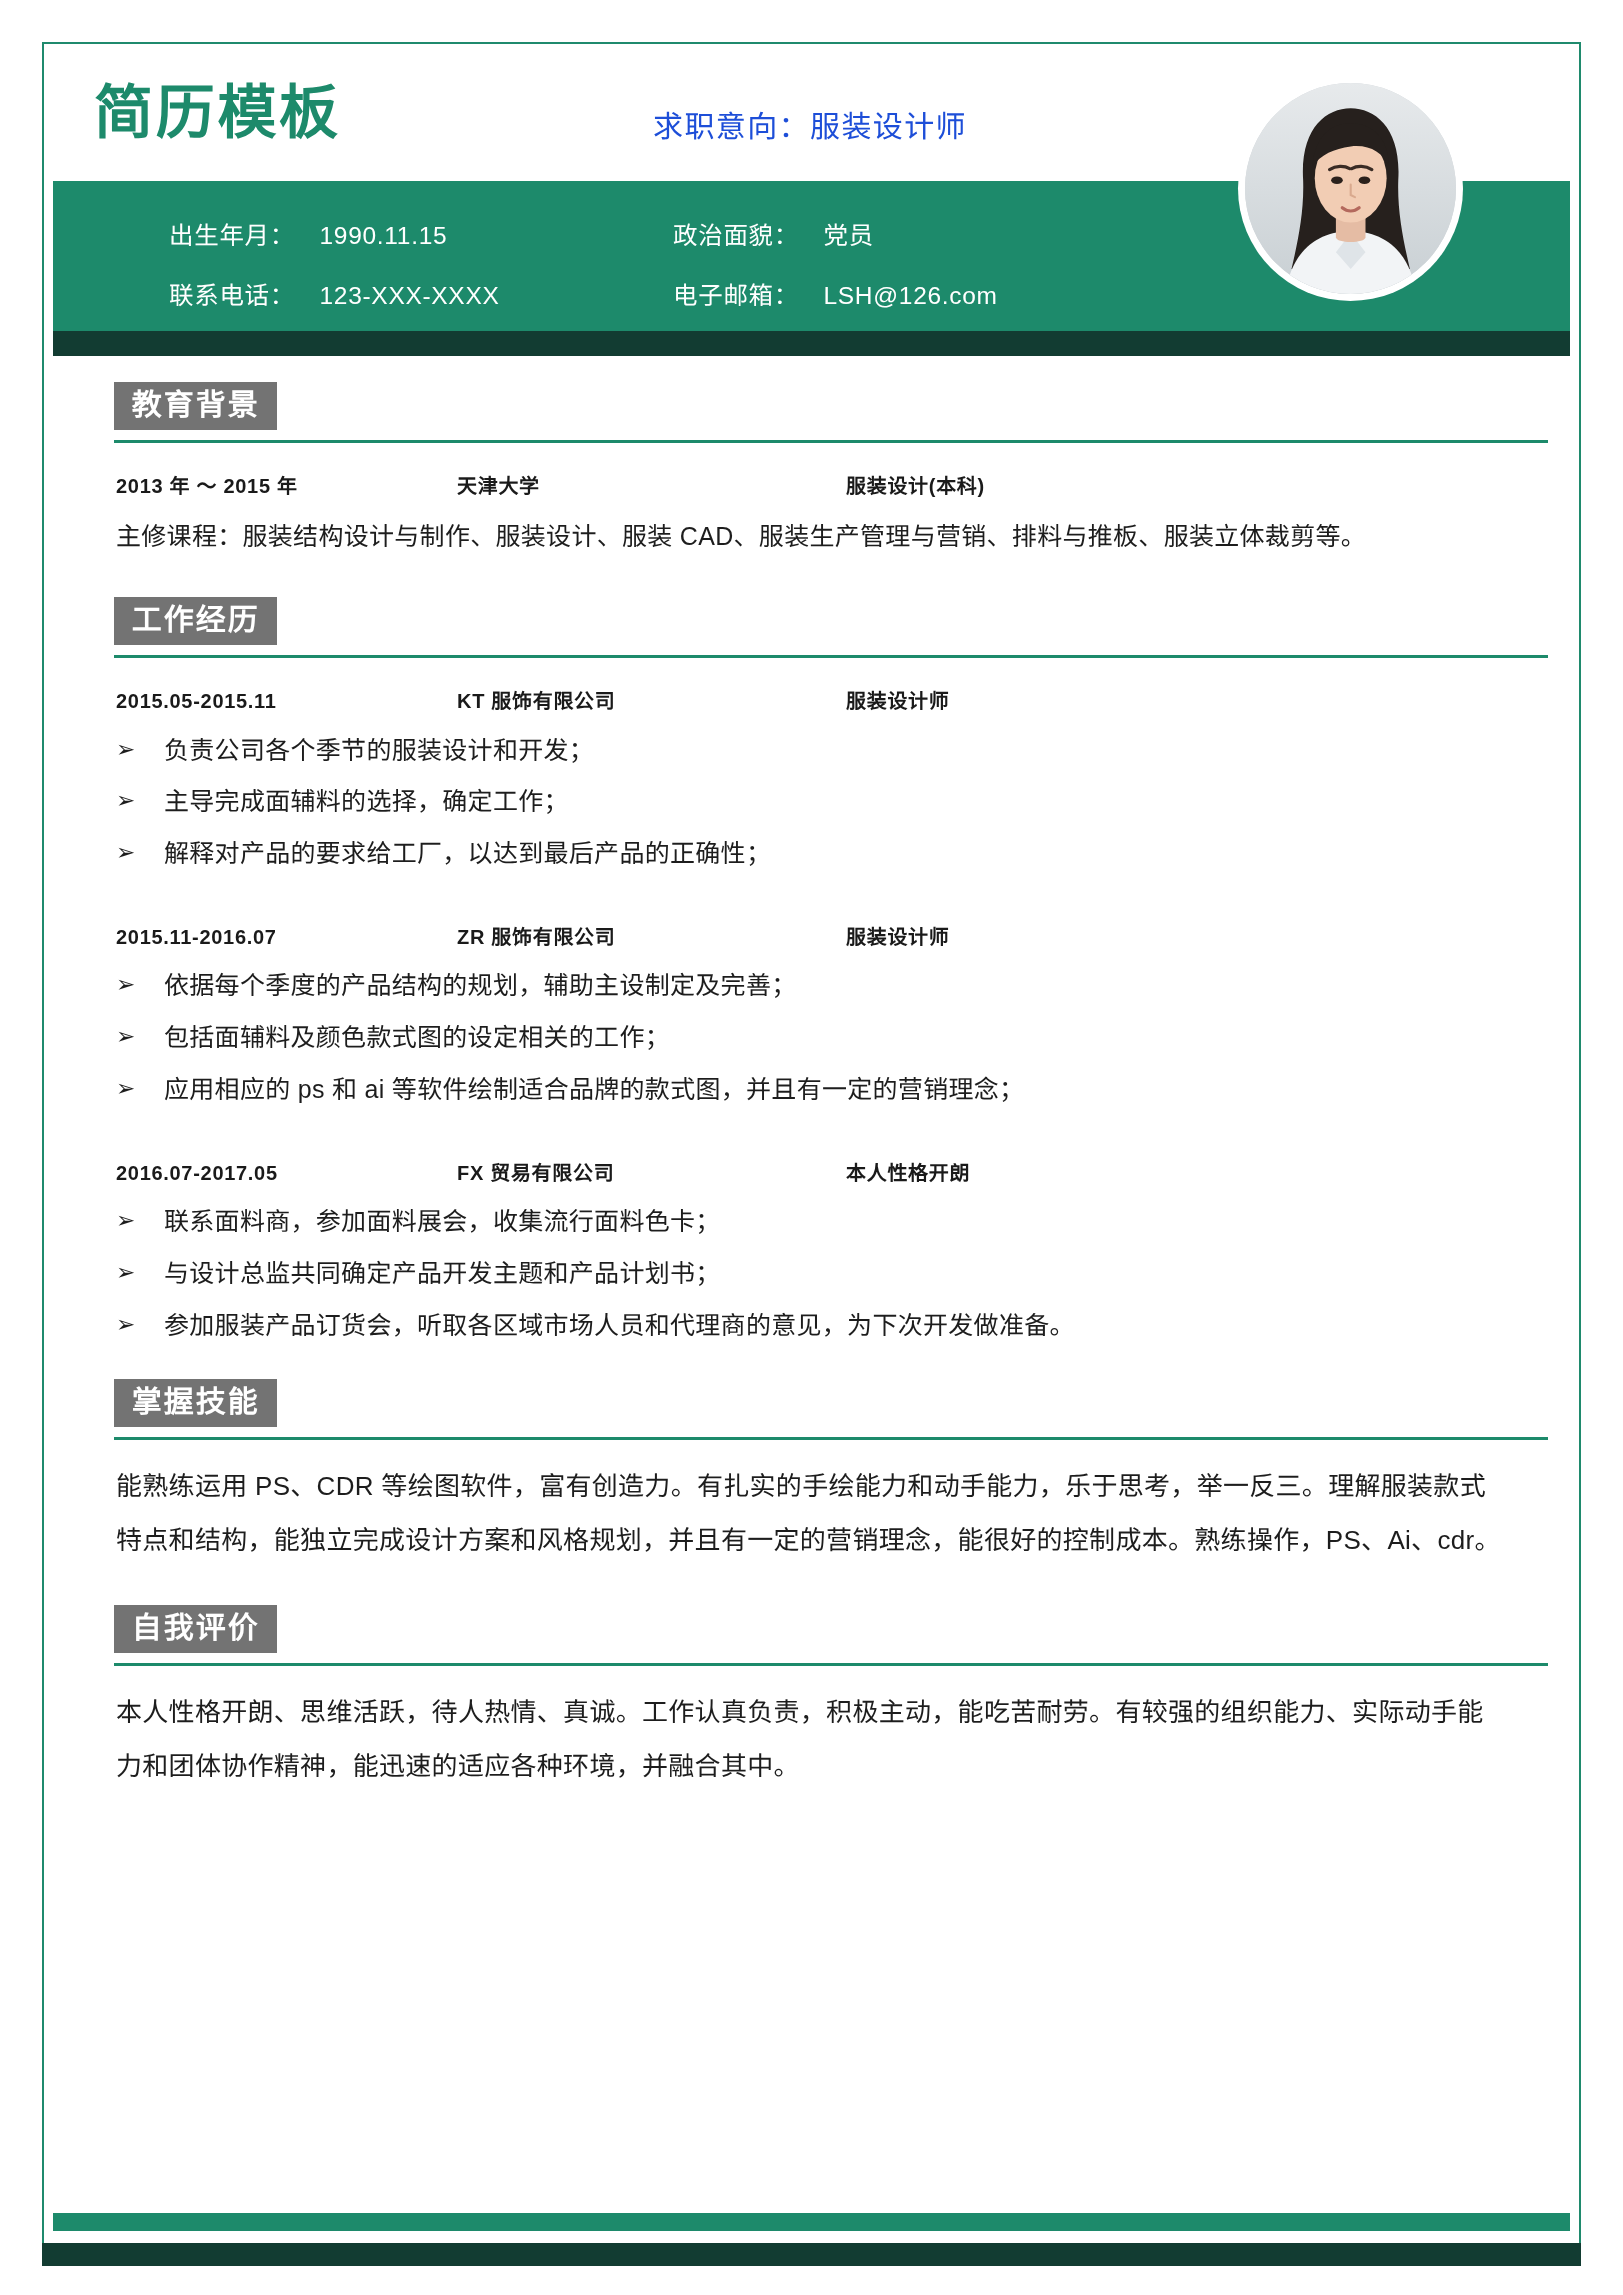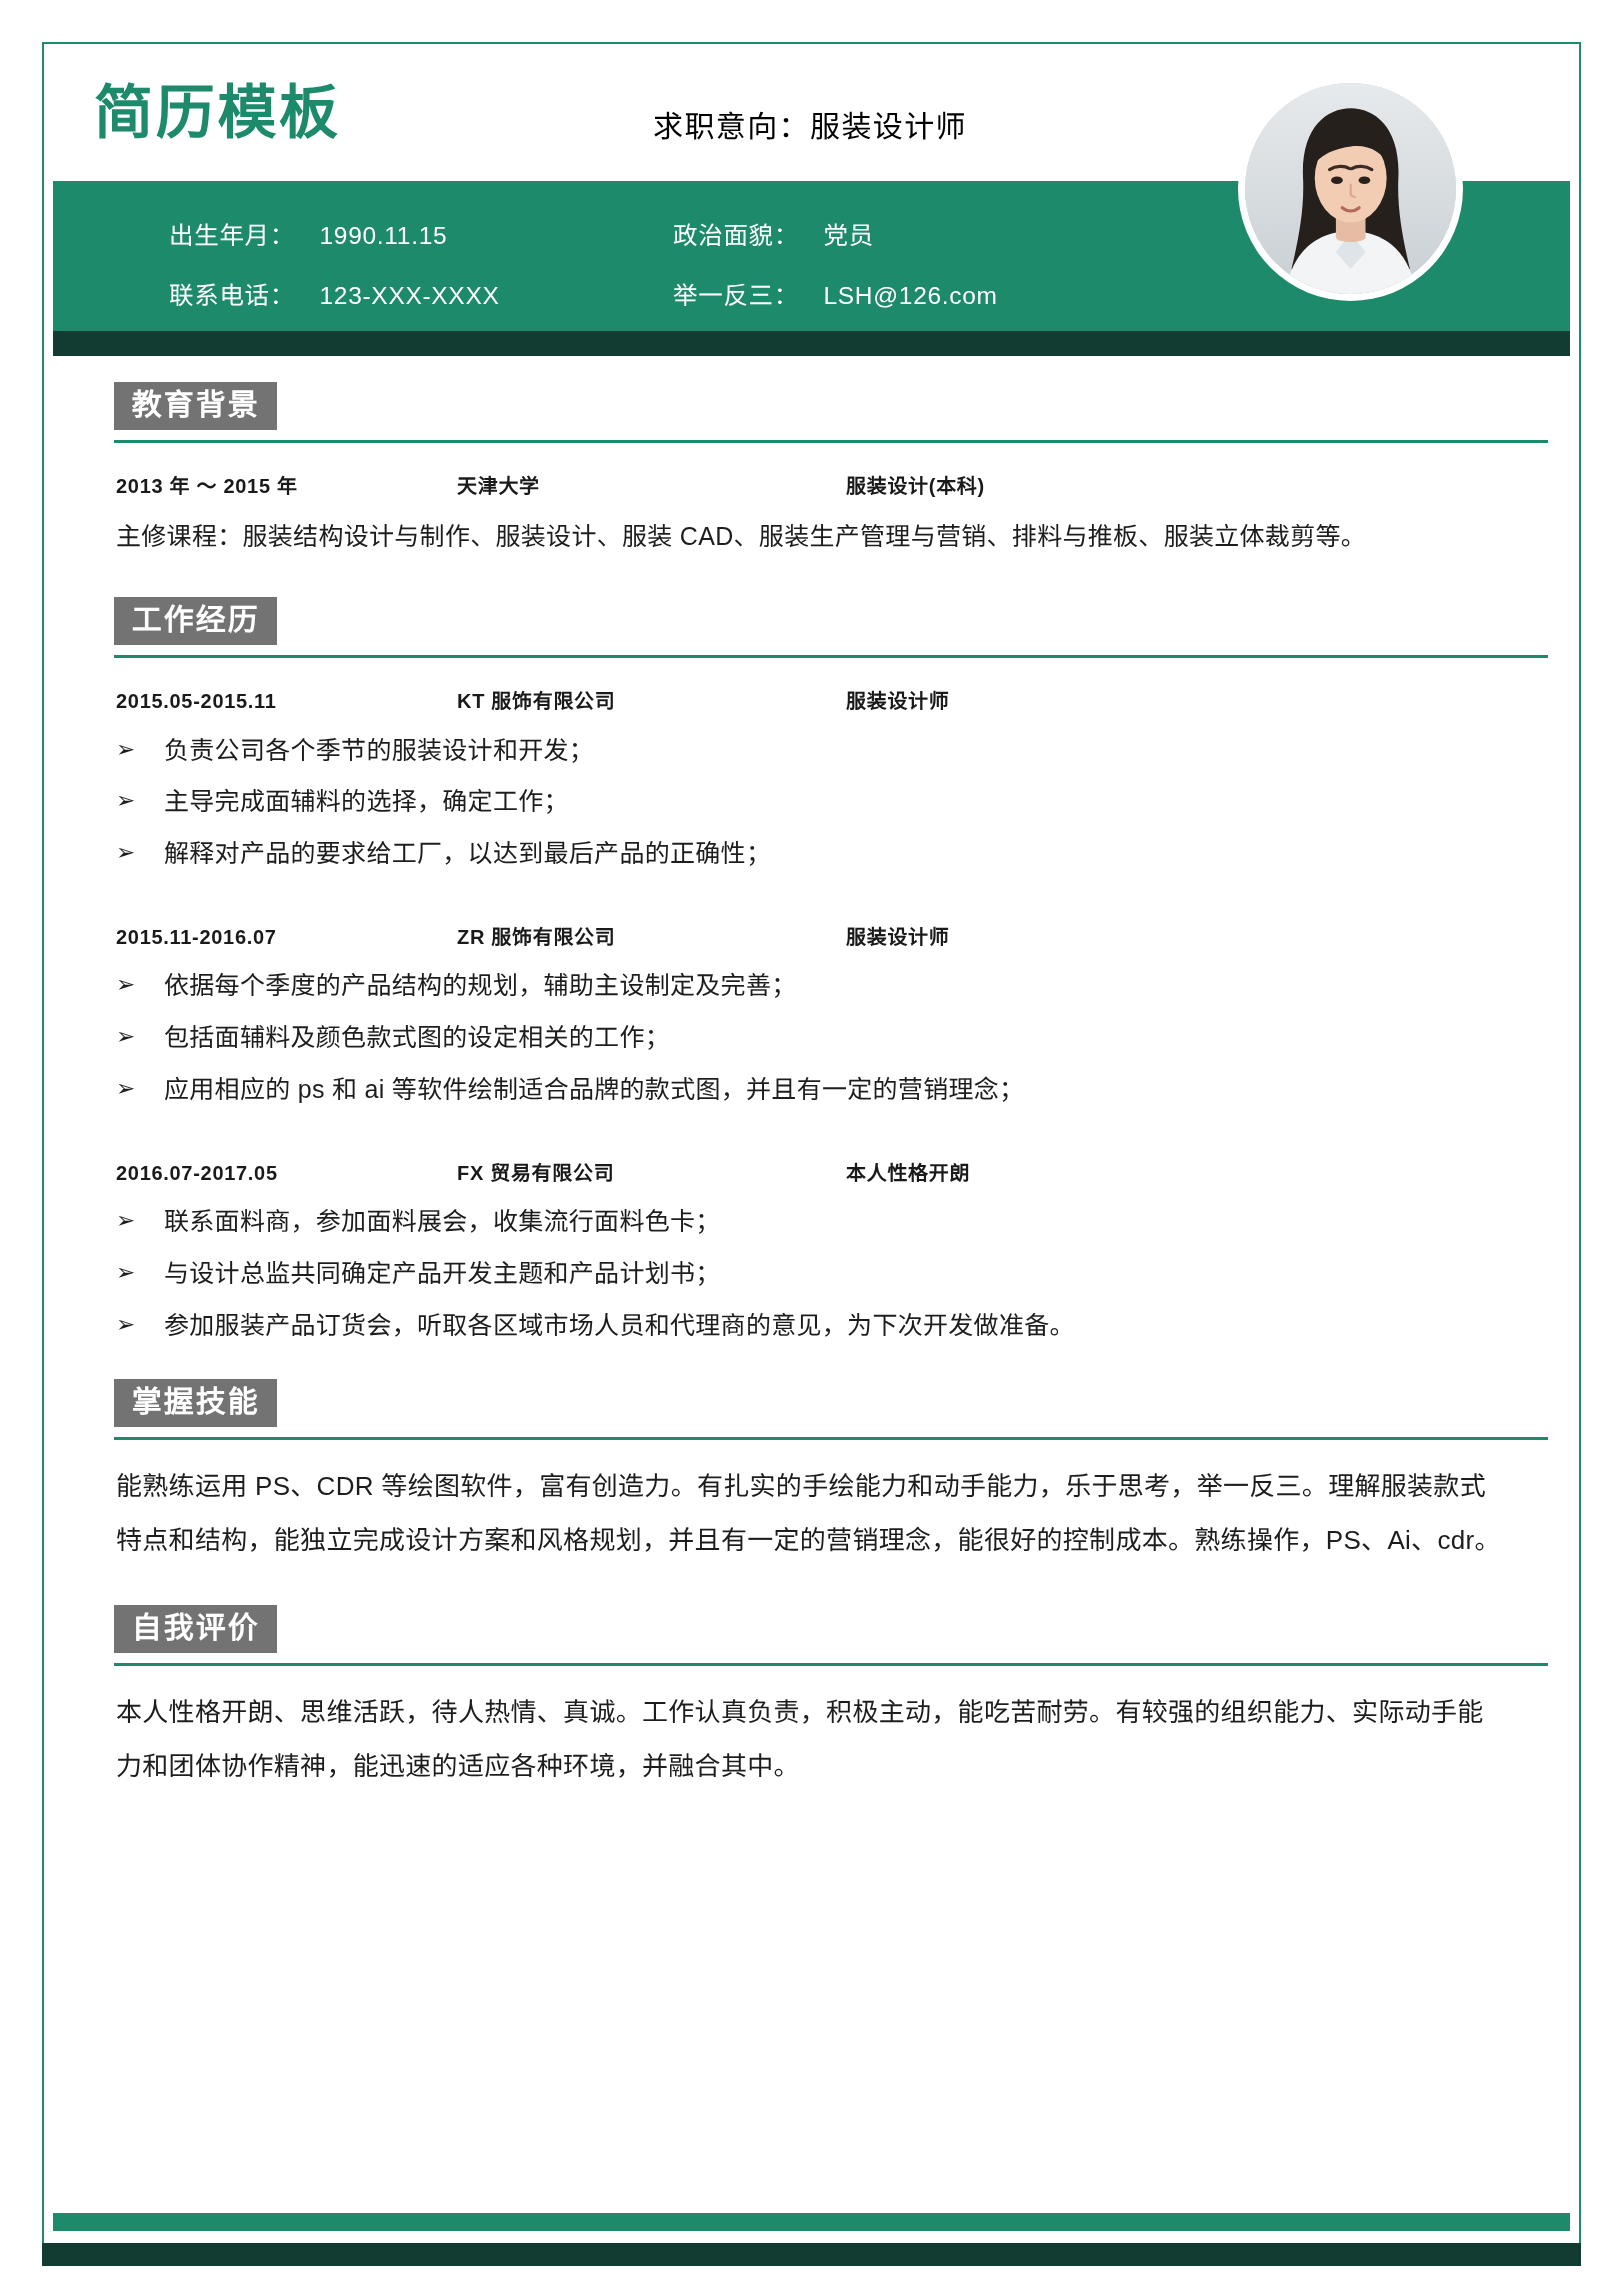--- a/index.html
+++ b/index.html
@@ -72,21 +72,21 @@
     font-weight: bold;
     color: #1d8a6b;
     letter-spacing: 2.7px;
     line-height: 1;
   }
   .objective {
     position: absolute;
     left: 600px;
     top: 49px;
     font-size: 30px;
-    color: #000000;
+    color: #1d4ed8;
     letter-spacing: 1.4px;
   }
 
   .info-grid {
     position: absolute;
     left: 0;
     top: 128px;
     width: 100%;
     height: 134px;
     color: #ffffff;
@@ -253,21 +253,21 @@
       <div class="info-cell ic-r1 ic-c1">
         <span class="info-label">出生年月：</span><span class="info-value">1990.11.15</span>
       </div>
       <div class="info-cell ic-r1 ic-c2">
         <span class="info-label">政治面貌：</span><span class="info-value">党员</span>
       </div>
       <div class="info-cell ic-r2 ic-c1">
         <span class="info-label">联系电话：</span><span class="info-value">123-XXX-XXXX</span>
       </div>
       <div class="info-cell ic-r2 ic-c2">
-        <span class="info-label">举一反三：</span><span class="info-value">LSH@126.com</span>
+        <span class="info-label">电子邮箱：</span><span class="info-value">LSH@126.com</span>
       </div>
     </div>
 
     <div class="photo-wrap">
       <div class="photo">
         <svg viewBox="0 0 200 200" preserveAspectRatio="xMidYMid slice" aria-hidden="true">
           <defs>
             <linearGradient id="bg" x1="0" y1="0" x2="0" y2="1">
               <stop offset="0%" stop-color="#e7eaec"></stop>
               <stop offset="100%" stop-color="#c8cfd3"></stop>

